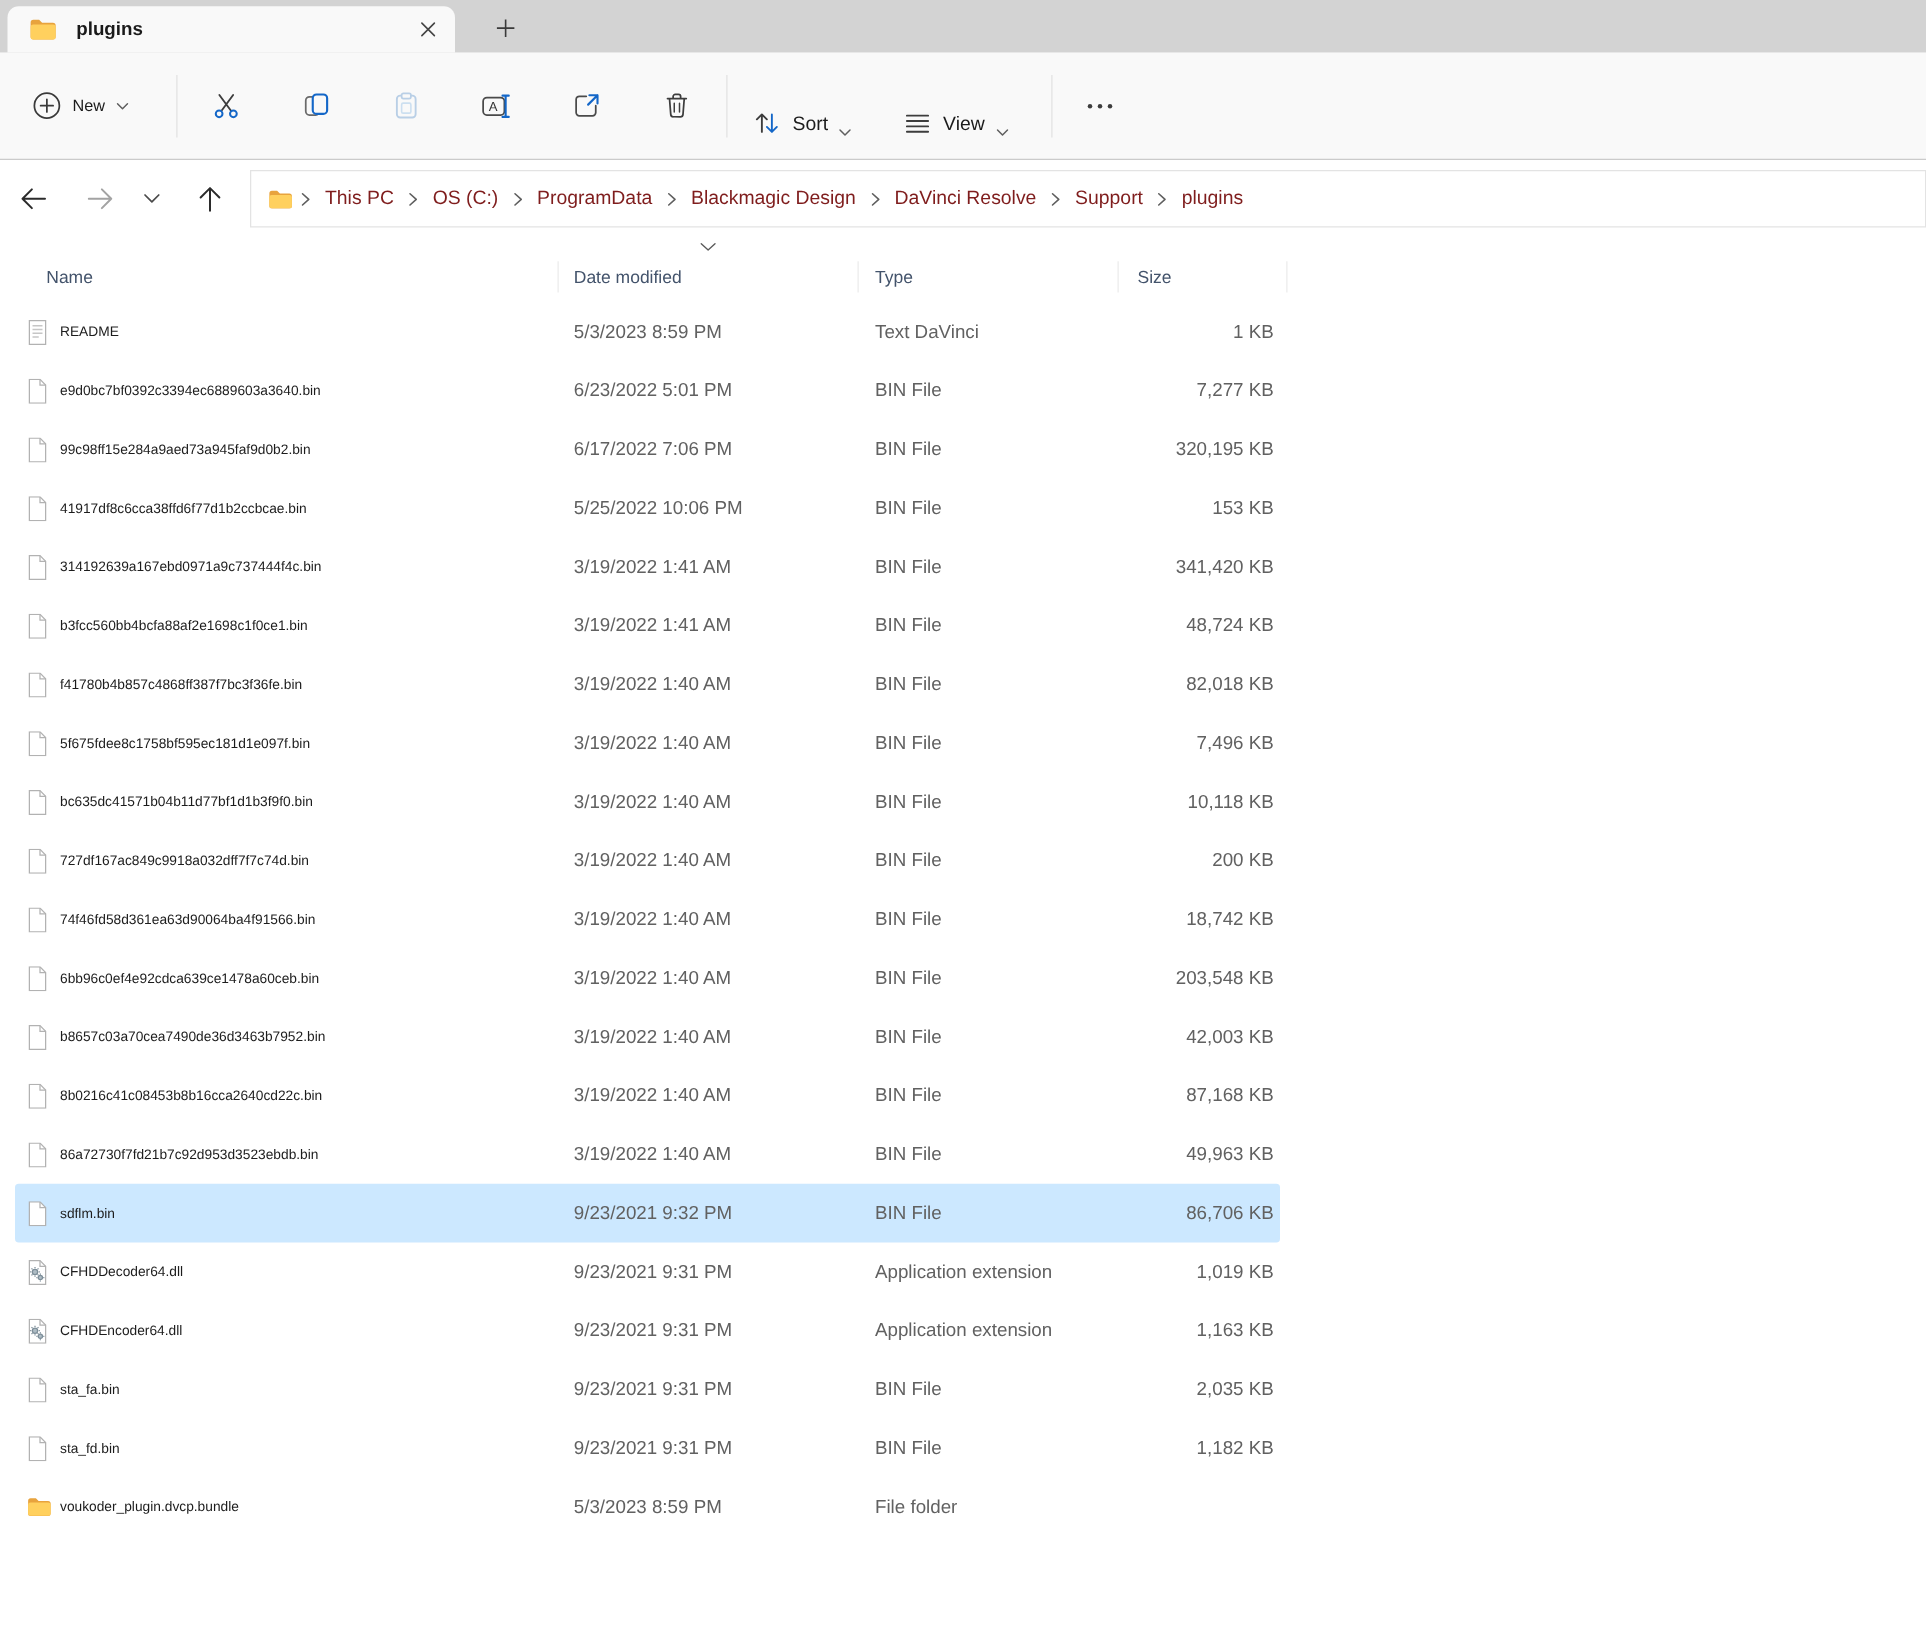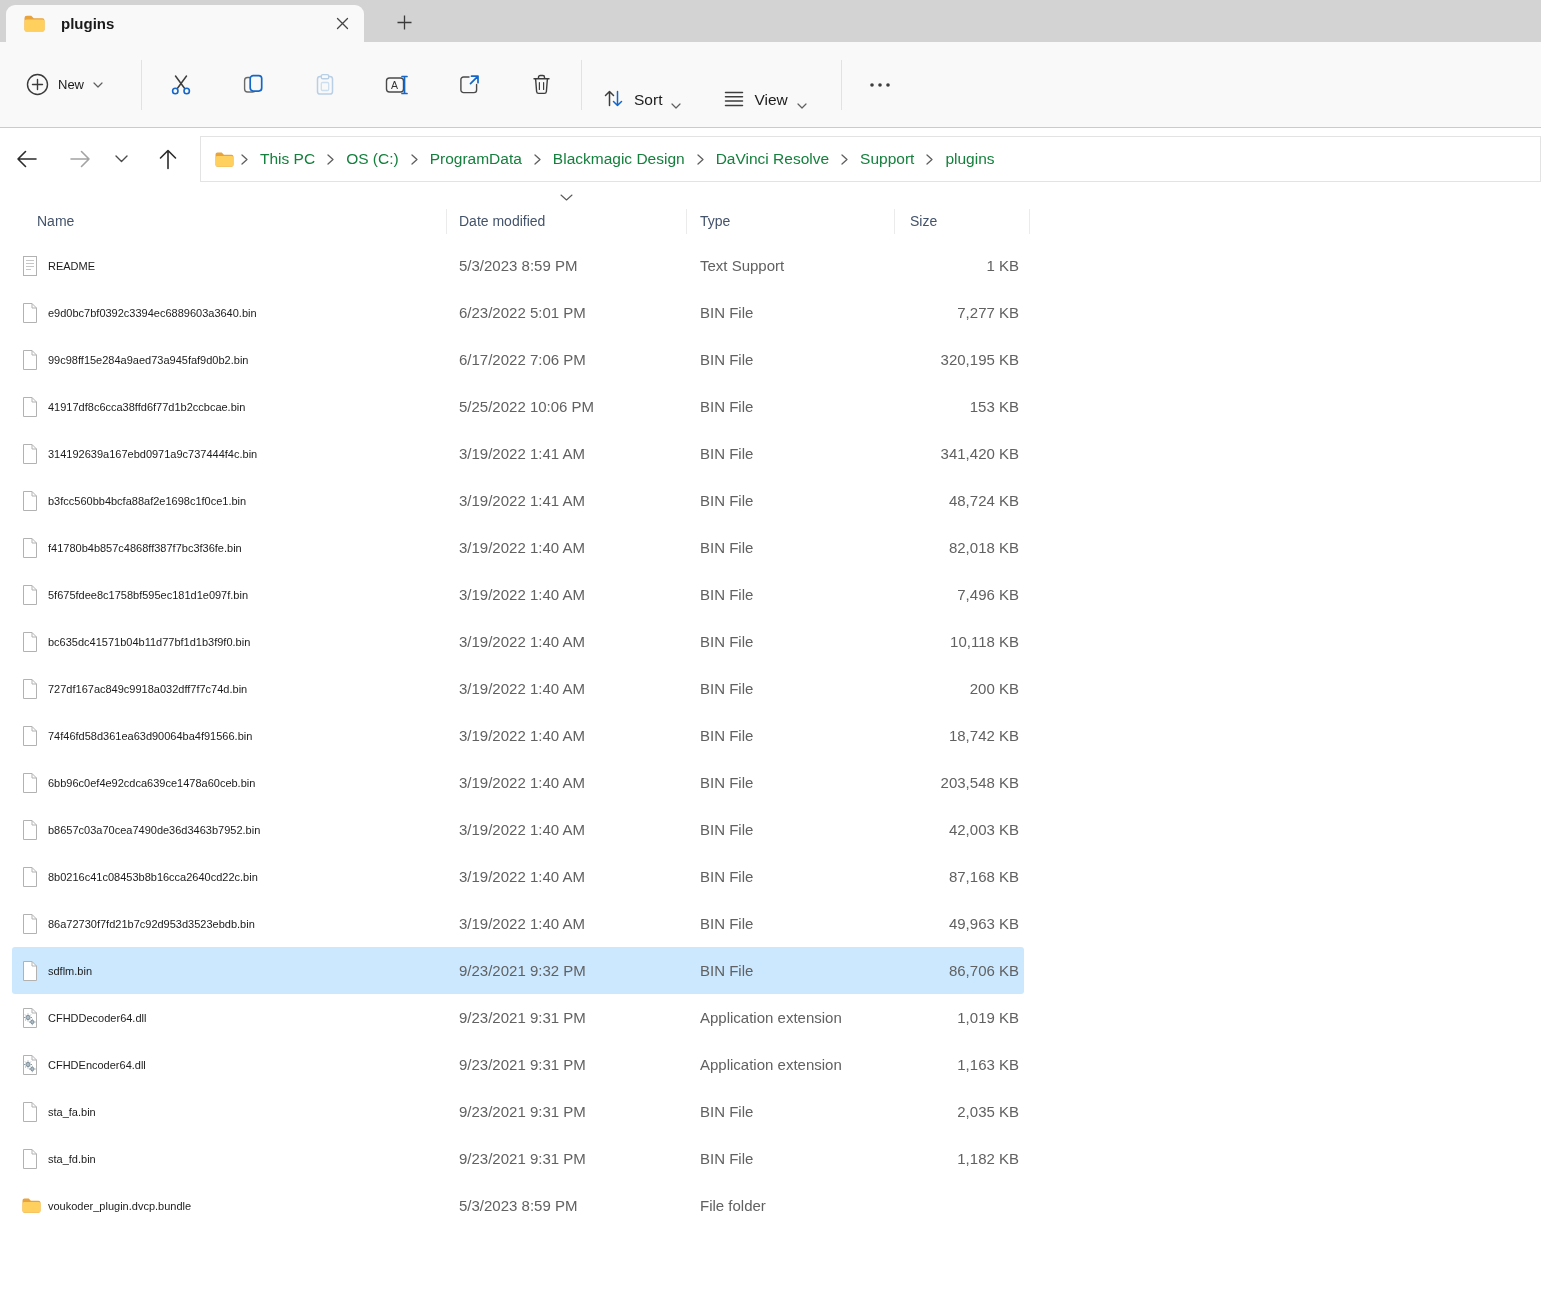--- a/index.html
+++ b/index.html
@@ -63,21 +63,21 @@
     display:flex; align-items:center; justify-content:center;
   }
   .back-btn { margin-left:6px; }
   .fwd-btn { margin-left:14px; }
   .nav-chevron-btn { margin-left:4px; width:34px; }
   .up-btn { margin-left:10px; }
   .address-bar {
     position:absolute; left:200px; right:0; top:8px; height:46px;
     background:#ffffff; border:1px solid #e3e3e3;
     display:flex; align-items:center; padding-left:14px;
-    font-size:15.5px; color:#15803d; white-space:nowrap;
+    font-size:15.5px; color:#7f1d1d; white-space:nowrap;
   }
   .crumb { padding:0 9px; line-height:44px; }
   .crumb-sep { display:flex; align-items:center; padding:0 3px; }
   .addr-folder { display:flex; align-items:center; margin-right:4px; }
 
   
   .list-area { padding-left:12px; }
   .list-header {
     position:relative; height:52px; padding-top:10px;
     display:grid; grid-template-columns:435px 240px 208px 135px; align-items:center;
@@ -352,21 +352,21 @@
   <div class="file-list">
       <div class="file-row">
     <span class="cell icon-cell">
           <svg width="16" height="20" viewBox="0 0 16 20">
             <rect x="1.5" y="0.5" width="13" height="19" fill="#fff" stroke="#b2b2b2"></rect>
             <path d="M4 4.5 h8 M4 7.5 h8 M4 10.5 h8 M4 13.5 h5" stroke="#c6c6c6" stroke-width="1.2" fill="none"></path>
           </svg>
         </span>
     <span class="cell name-cell">README</span>
     <span class="cell date-cell">5/3/2023 8:59 PM</span>
-    <span class="cell type-cell">Text Support</span>
+    <span class="cell type-cell">Text DaVinci</span>
     <span class="cell size-cell">1 KB</span>
   </div>
       <div class="file-row">
     <span class="cell icon-cell">
           <svg width="16" height="20" viewBox="0 0 16 20">
             <path d="M1.5 0.5 H10 L14.5 5 V19.5 H1.5 Z" fill="#fff" stroke="#b2b2b2"></path>
             <path d="M10 0.5 V5 H14.5" fill="none" stroke="#b2b2b2"></path>
           </svg>
         </span>
     <span class="cell name-cell">e9d0bc7bf0392c3394ec6889603a3640.bin</span>

